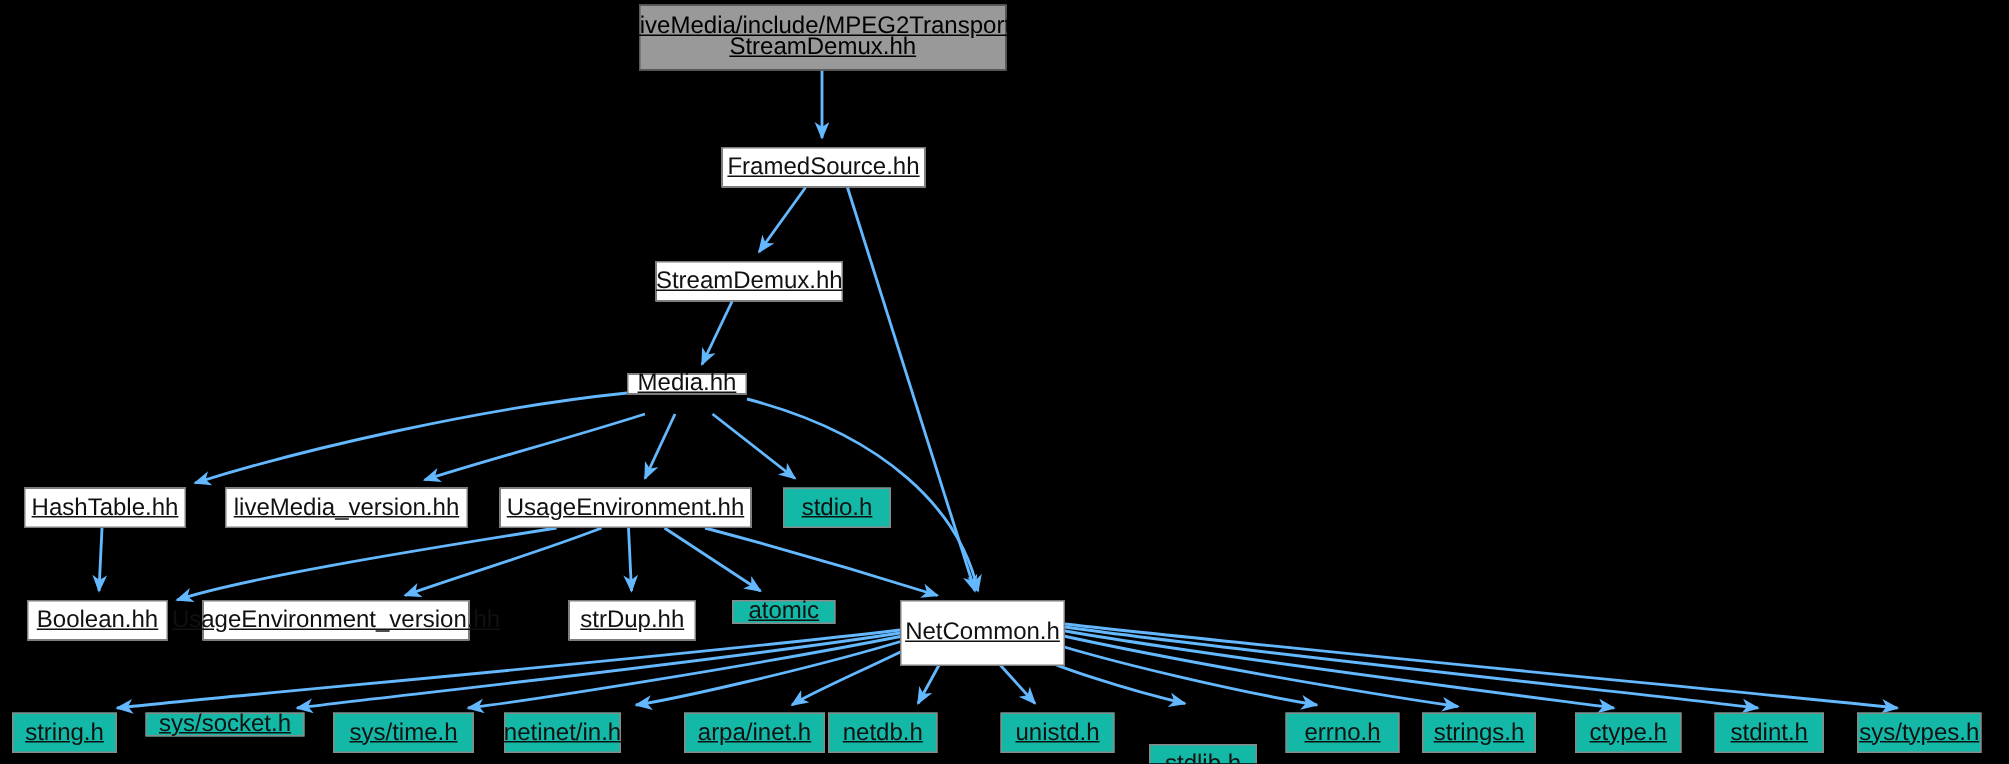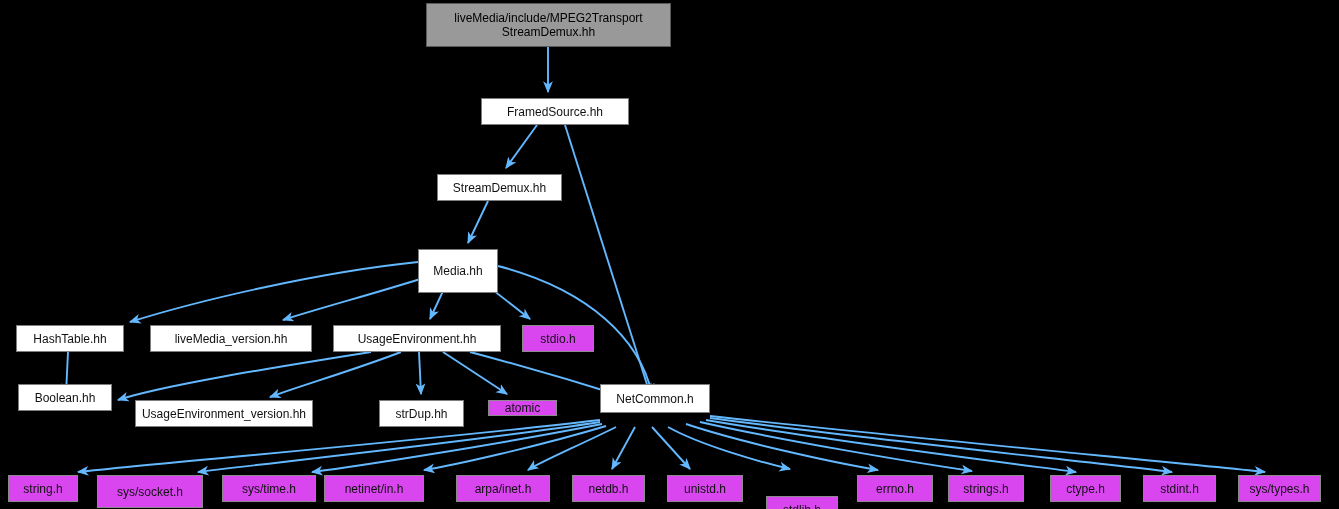--- a/index.html
+++ b/index.html
@@ -9,30 +9,31 @@
     background:#000000;
     font-family:"Liberation Sans", sans-serif;
     overflow:hidden;
   }
   #edges{position:absolute;left:0;top:0;width:1339px;height:509px;pointer-events:none;}
   .node{
     position:absolute;
     box-sizing:border-box;
     display:flex;align-items:center;justify-content:center;
     text-align:center;
-    font-size:12px;
+    font-size:16px;
     line-height:14px;
     color:#111111;
     border:1px solid #787878;
     background:#ffffff;
     white-space:pre-line;
     padding:0 4px;
+    text-decoration:underline;
   }
   .node.sys{
-    background:#d946ef;
+    background:#14b8a6;
     border:1px solid #8a8a8a;
   }
   .node.root{
     background:#999999;
     border:1px solid #5a5a5a;
     color:#000000;
   }
   .node.proj{
     background:#ffffff;
     border:1px solid #7d7d7d;
@@ -73,38 +74,38 @@
       <path d="M 668,427 C 700,445 760,462 790,469" fill="none" stroke="#63b8ff" stroke-width="1.9" marker-end="url(#arrowhead)"></path>
       <path d="M 686,424 C 740,442 830,462 878,470" fill="none" stroke="#63b8ff" stroke-width="1.9" marker-end="url(#arrowhead)"></path>
       <path d="M 700,422 C 780,440 910,462 972,471" fill="none" stroke="#63b8ff" stroke-width="1.9" marker-end="url(#arrowhead)"></path>
       <path d="M 706,420 C 810,438 1000,462 1076,472" fill="none" stroke="#63b8ff" stroke-width="1.9" marker-end="url(#arrowhead)"></path>
       <path d="M 710,418 C 840,436 1090,462 1172,472" fill="none" stroke="#63b8ff" stroke-width="1.9" marker-end="url(#arrowhead)"></path>
       <path d="M 710,416 C 870,434 1170,462 1265,472" fill="none" stroke="#63b8ff" stroke-width="1.9" marker-end="url(#arrowhead)"></path>
     </svg>
   <div id="nodes-layer">
       <div class="node root" style="left: 426px; top: 3px; width: 245px; height: 44px;">liveMedia/include/MPEG2Transport
 StreamDemux.hh</div>
-      <div class="node proj" style="left: 481px; top: 98px; width: 148px; height: 27px;">FramedSource.hh</div>
+      <div class="node proj" style="left: 481px; top: 98px; width: 136px; height: 27px;">FramedSource.hh</div>
       <div class="node proj" style="left: 437px; top: 174px; width: 125px; height: 27px;">StreamDemux.hh</div>
-      <div class="node proj" style="left: 418px; top: 249px; width: 80px; height: 44px;">Media.hh</div>
+      <div class="node proj" style="left: 418px; top: 249px; width: 80px; height: 14px;">Media.hh</div>
       <div class="node proj" style="left: 16px; top: 325px; width: 108px; height: 27px;">HashTable.hh</div>
       <div class="node proj" style="left: 150px; top: 325px; width: 162px; height: 27px;">liveMedia_version.hh</div>
       <div class="node proj" style="left: 333px; top: 325px; width: 168px; height: 27px;">UsageEnvironment.hh</div>
       <div class="node sys" style="left: 522px; top: 325px; width: 72px; height: 27px;">stdio.h</div>
-      <div class="node proj" style="left: 18px; top: 384px; width: 94px; height: 27px;">Boolean.hh</div>
+      <div class="node proj" style="left: 18px; top: 400px; width: 94px; height: 27px;">Boolean.hh</div>
       <div class="node proj" style="left: 135px; top: 400px; width: 178px; height: 27px;">UsageEnvironment_version.hh</div>
       <div class="node proj" style="left: 379px; top: 400px; width: 85px; height: 27px;">strDup.hh</div>
       <div class="node sys" style="left: 488px; top: 400px; width: 69px; height: 16px;">atomic</div>
-      <div class="node proj" style="left: 600px; top: 384px; width: 110px; height: 29px;">NetCommon.h</div>
+      <div class="node proj" style="left: 600px; top: 400px; width: 110px; height: 44px;">NetCommon.h</div>
       <div class="node sys" style="left: 8px; top: 475px; width: 70px; height: 27px;">string.h</div>
-      <div class="node sys" style="left: 97px; top: 475px; width: 106px; height: 33px;">sys/socket.h</div>
+      <div class="node sys" style="left: 97px; top: 475px; width: 106px; height: 16px;">sys/socket.h</div>
       <div class="node sys" style="left: 222px; top: 475px; width: 94px; height: 27px;">sys/time.h</div>
-      <div class="node sys" style="left: 324px; top: 475px; width: 100px; height: 27px;">netinet/in.h</div>
+      <div class="node sys" style="left: 336px; top: 475px; width: 78px; height: 27px;">netinet/in.h</div>
       <div class="node sys" style="left: 456px; top: 475px; width: 94px; height: 27px;">arpa/inet.h</div>
-      <div class="node sys" style="left: 572px; top: 475px; width: 73px; height: 27px;">netdb.h</div>
+      <div class="node sys" style="left: 552px; top: 475px; width: 73px; height: 27px;">netdb.h</div>
       <div class="node sys" style="left: 667px; top: 475px; width: 76px; height: 27px; text-align: right;">unistd.h</div>
       <div class="node sys" style="left: 766px; top: 496px; width: 72px; height: 27px;">stdlib.h</div>
       <div class="node sys" style="left: 857px; top: 475px; width: 76px; height: 27px;">errno.h</div>
       <div class="node sys" style="left: 948px; top: 475px; width: 76px; height: 27px;">strings.h</div>
       <div class="node sys" style="left: 1050px; top: 475px; width: 71px; height: 27px;">ctype.h</div>
       <div class="node sys" style="left: 1143px; top: 475px; width: 73px; height: 27px; text-align: center;">stdint.h</div>
       <div class="node sys" style="left: 1238px; top: 475px; width: 83px; height: 27px;">sys/types.h</div>
     </div>
 </div>
 

